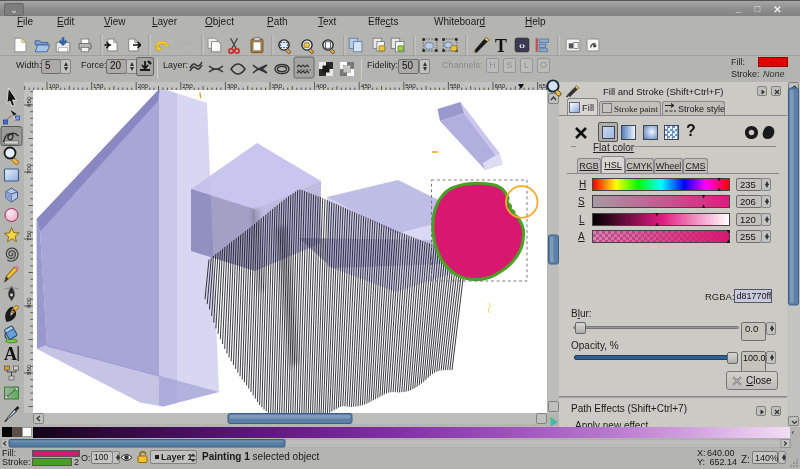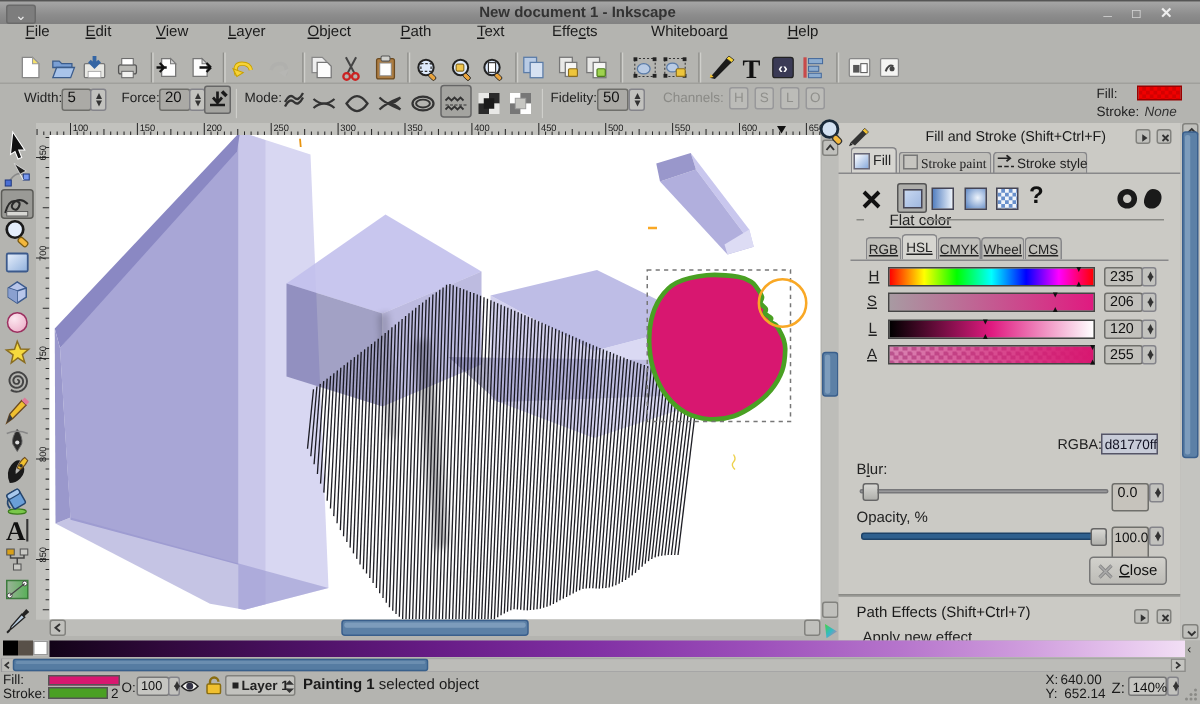--- a/index.html
+++ b/index.html
@@ -27,21 +27,20 @@
 #palette{left:0;top:427px;width:800px;height:11px;background:#b4b4b0;}
 #palscroll{left:0;top:439px;width:800px;height:9px;background:#b4b4b0;}
 #statusbar{left:0;top:448px;width:800px;height:21px;background:#b4b4b0;font-size:10px;color:#1a1a1a;}
 .sbtn{position:absolute;background:#c0c0bc;border:1px solid #82827e;border-radius:2px;}
 .tab{position:absolute;border:1px solid #87878a;border-bottom:none;border-radius:3px 3px 0 0;background:#c0bfba;text-align:center;font-size:9px;color:#222;text-decoration:underline;}
 .tab.active{background:#d6d5d0;}
 </style></head>
 <body>
 <div class="abs" id="titlebar">
  <div class="abs" style="left:4px;top:2px;width:20px;height:13px;background:#7d7d7d;border:1px solid #6a6a6a;border-radius:2px;color:#eee;font-size:9px;text-align:center;line-height:12px;">⌄</div>
- <div class="abs" id="title-text">New document 1 - Inkscape</div>
  <div class="abs" style="left:731px;top:3px;width:15px;height:11px;color:#eee;font-size:10px;font-weight:bold;text-align:center;line-height:8px;">_</div>
  <div class="abs" style="left:750px;top:3px;width:15px;height:11px;color:#eee;font-size:9px;text-align:center;line-height:11px;">□</div>
  <div class="abs" style="left:770px;top:3px;width:15px;height:11px;color:#eee;font-size:10px;font-weight:bold;text-align:center;line-height:11px;">✕</div>
 </div>
 <div class="abs" id="menubar">
  <span class="menu mn" style="left:17px;"><u>F</u>ile</span>
  <span class="menu mn" style="left:57px;"><u>E</u>dit</span>
  <span class="menu mn" style="left:104px;"><u>V</u>iew</span>
  <span class="menu mn" style="left:152px;"><u>L</u>ayer</span>
  <span class="menu mn" style="left:205px;"><u>O</u>bject</span>
@@ -237,21 +236,21 @@
  <span class="abs" style="left:81px;top:4px;">Force:</span>
  <span class="spin" style="left:106px;top:3px;width:21px;">20</span>
  <span class="spinarr" style="left:126px;top:3px;"></span>
  <span class="abs" style="left:136px;top:1px;width:18px;height:19px;background:#a4a4a0;border:1px solid #666;border-radius:2px;">
   <svg width="16" height="17" style="position:absolute;left:0;top:0">
         <path d="M3,12 h10 M8,3 v7 M5,7 l3,3.5 3,-3.5" stroke="#1a1a1a" stroke-width="1.8" fill="none"></path>
         <path d="M11,3 l3,3" stroke="#1a1a1a" stroke-width="2.4"></path>
       </svg>
  </span>
  <span class="tsep" style="left:157px;"></span>
- <span class="abs" style="left:163px;top:4px;">Mode:</span>
+ <span class="abs" style="left:163px;top:4px;">Layer:</span>
  <svg width="190" height="26" style="position:absolute;left:186px;top:0">
   <g transform="translate(10,13)">
         <path d="M-6,2 q3,-6 6,-3 q3,3 6,-3" fill="none" stroke="#333" stroke-width="1.5"></path>
         <path d="M-6,-1 q3,-6 6,-3 q3,3 6,-3" fill="none" stroke="#333" stroke-width="1.5"></path>
       </g>
   <g transform="translate(30,13)">
         <path d="M-7,-3 q7,6 14,0 M-7,3 q7,-6 14,0" fill="none" stroke="#333" stroke-width="1.5"></path>
       </g>
   <g transform="translate(52,13)">
         <path d="M-7,0 q3.5,-5 7,-5 q3.5,0 7,5 q-3.5,5 -7,5 q-3.5,0 -7,-5 z" fill="none" stroke="#333" stroke-width="1.5"></path>
@@ -799,21 +798,21 @@
       <circle cx="8" cy="8" r="5.6" fill="#d6e6f8" fill-opacity="0.9" stroke="#1a2a3a" stroke-width="1.9"></circle>
       <rect x="12.2" y="11.4" width="6.5" height="4" rx="1.8" transform="rotate(45 12.2 11.4)" fill="#f3b73c" stroke="#333" stroke-width="0.8"></rect>
     </svg>
 </div>
 <div class="abs" id="panel">
  <svg width="16" height="14" style="position:absolute;left:6px;top:2px;">
       <path d="M2,11 L10,3 l2.5,2.5 L5,13 z" fill="#333"></path>
       <path d="M10,3 l2.5,2.5 1.5,-1.5 -2.5,-2.5 z" fill="#f0c030" stroke="#333" stroke-width="0.5"></path>
       <path d="M2,11 l-1,2.5 2.5,-1 z" fill="#222"></path>
     </svg>
- <span class="abs" style="left:38px;top:4px;font-size:9.5px;color:#1a1a1a;padding-left:20px;">Fill and Stroke (Shift+Ctrl+F)</span>
+ <span class="abs" style="left:24px;top:4px;font-size:9.5px;color:#1a1a1a;padding-left:20px;">Fill and Stroke (Shift+Ctrl+F)</span>
  <span class="sbtn" style="left:198px;top:4px;width:10px;height:10px;">
       <svg width="8" height="8" style="position:absolute;left:0.5px;top:0.5px">
         <path d="M2.5,1.5 L6,4 L2.5,6.5 z" fill="#333"></path>
       </svg>
     </span>
  <span class="sbtn" style="left:212px;top:4px;width:10px;height:10px;">
       <svg width="8" height="8" style="position:absolute;left:0.5px;top:0.5px">
         <path d="M2,2 L6,6 M6,2 L2,6" stroke="#333" stroke-width="1.2"></path>
       </svg>
     </span>

